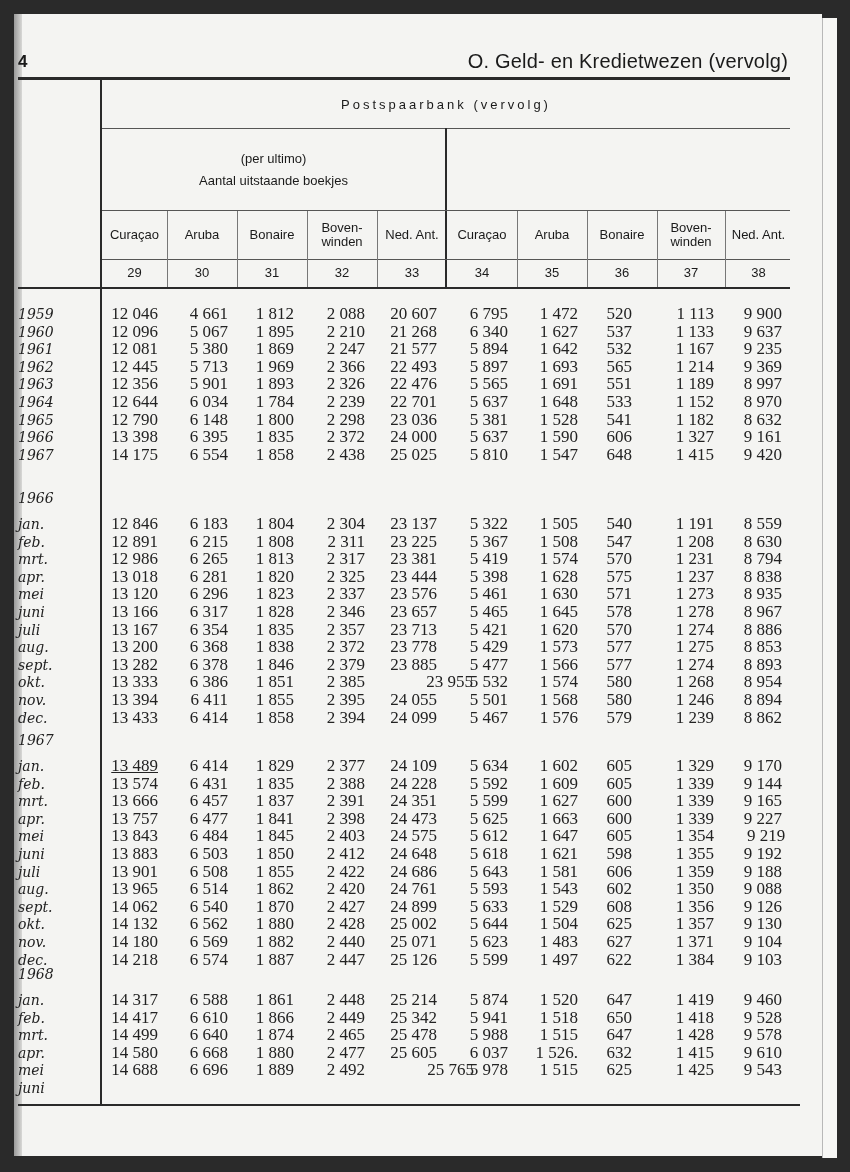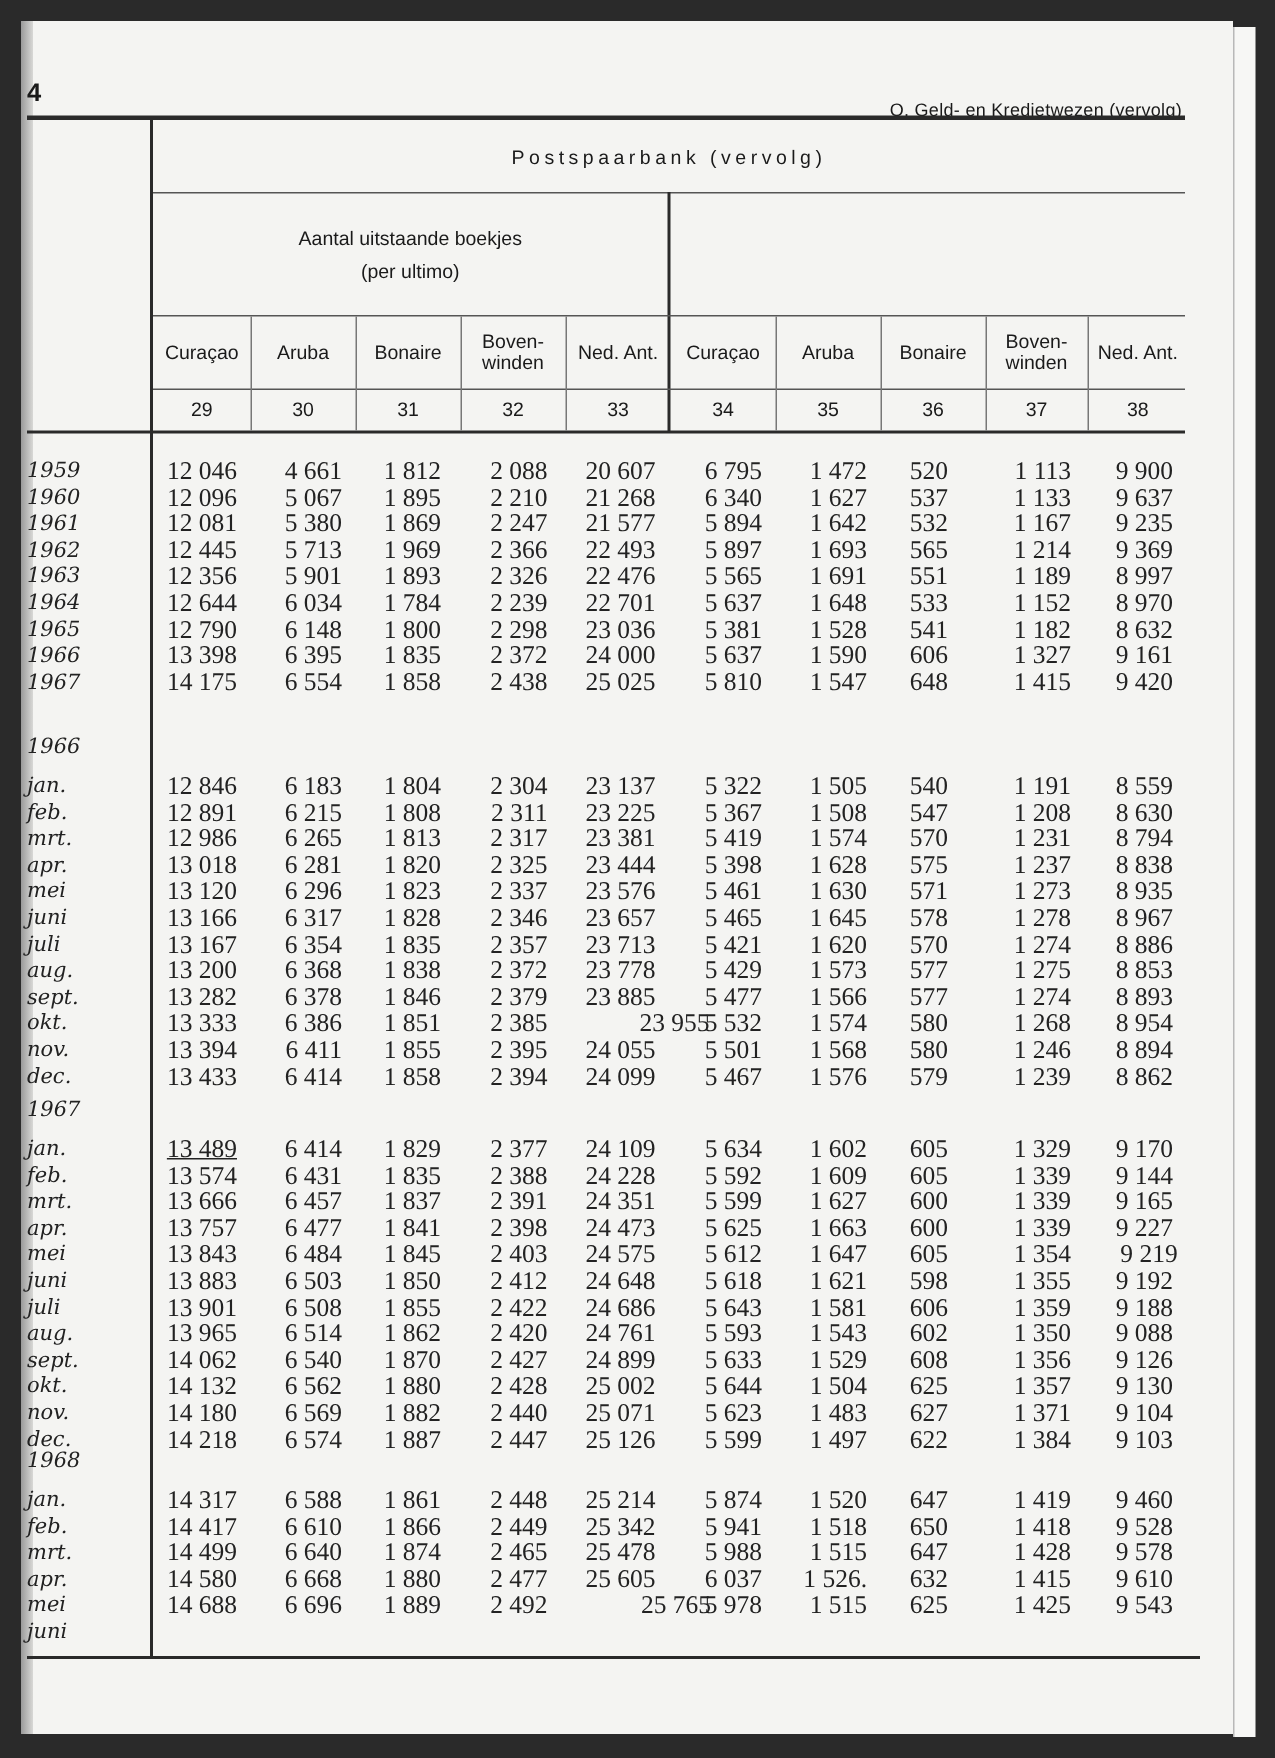--- a/index.html
+++ b/index.html
@@ -17,21 +17,21 @@
     background: linear-gradient(to right, #9a9a9a, #d8d8d6);
   }
   .page-edge-right {
     position: absolute; left: 822px; top: 18px; width: 14px; height: 1140px;
     background: #f7f7f5; border-left: 1px solid #b8b8b8;
   }
   .page-num {
     position: absolute; left: 18px; top: 52px; font-size: 17px; font-weight: bold;
   }
   .running-head {
-    position: absolute; right: 62px; top: 66px; font-size: 12px; letter-spacing: 0.2px;
+    position: absolute; right: 62px; top: 50px; font-size: 20px; letter-spacing: 0.2px;
   }
   .rule-thick { position: absolute; background: #2a2a2a; }
   .vline { position: absolute; background: #2a2a2a; width: 2px; }
   .thin { position: absolute; background: #555; height: 1px; }
   .thinv { position: absolute; background: #777; width: 1px; }
 
   .title {
     position: absolute; left: 102px; width: 688px; top: 97px; text-align: center;
     font-size: 13px; letter-spacing: 3px;
   }
@@ -61,22 +61,22 @@
 <div class="running-head">O.  Geld- en Kredietwezen (vervolg)</div>
 
 <div class="rule-thick" style="left:18px; top:77px; width:772px; height:3px;"></div>
 
 <div class="vline" style="left:100px; top:80px; height:1025px;"></div>
 
 <div class="title">Postspaarbank (vervolg)</div>
 <div class="thin" style="left:102px; top:128px; width:688px;"></div>
 
 <div class="grp" style="left:102px; width:343px; top:148px;">
+  <div>(per ultimo)</div>
   <div>Aantal uitstaande boekjes</div>
-  <div>(per ultimo)</div>
 </div>
 <div class="grp" style="left:447px; width:343px; top:148px;">
 </div>
 <div class="vline" style="left:445px; top:128px; height:160px; width:2px;"></div>
 
 <div class="thin" style="left:102px; top:210px; width:688px;"></div>
 <div class="thin" style="left:102px; top:259px; width:688px;"></div>
 <div class="rule-thick" style="left:18px; top:287px; width:772px; height:2px;"></div>
 
 <div id="colheads">

